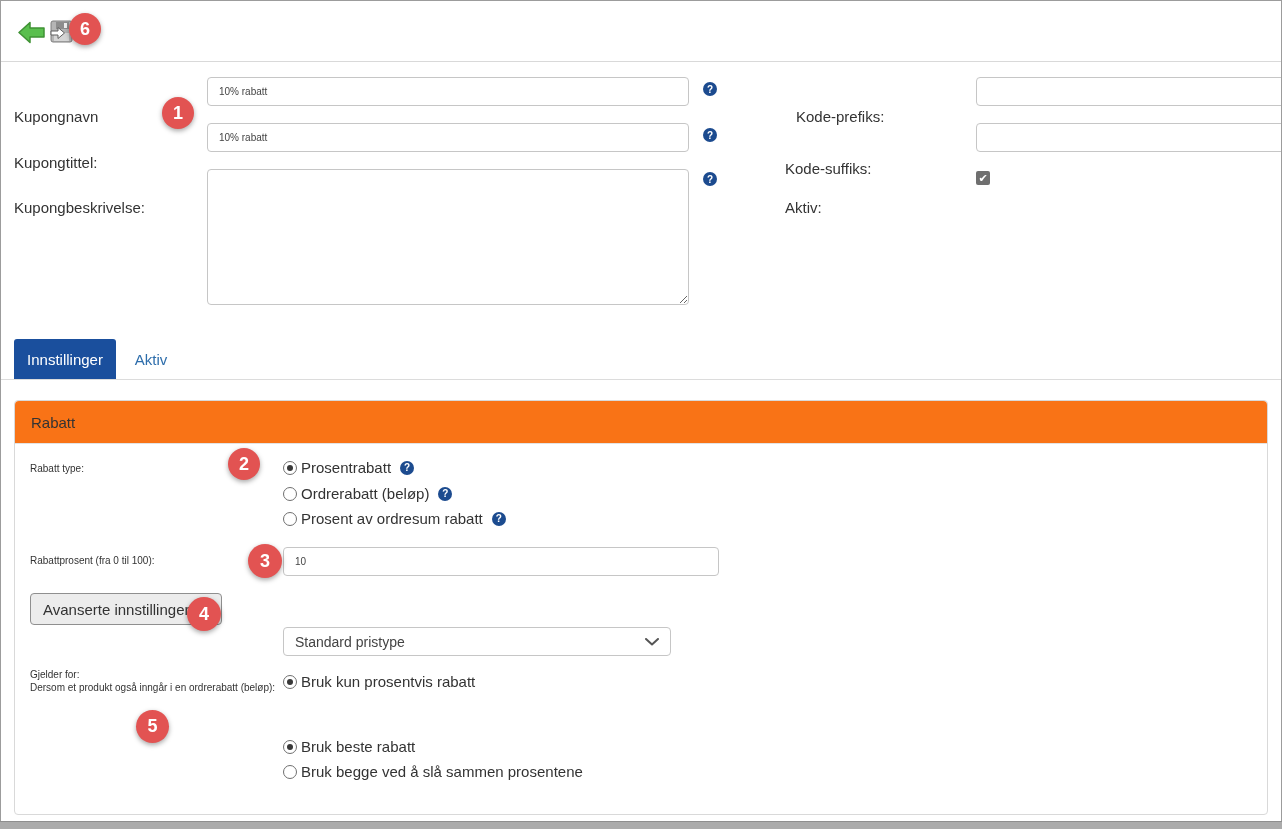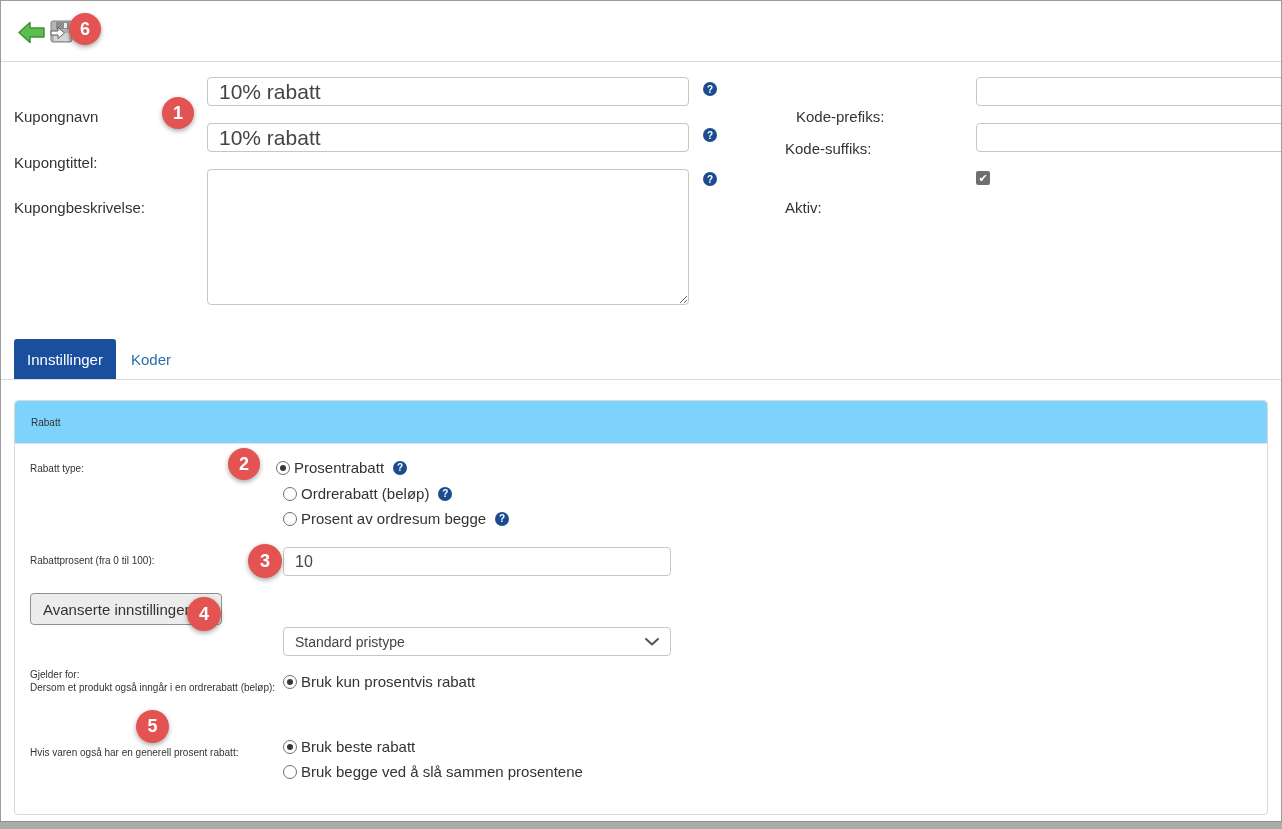--- a/index.html
+++ b/index.html
@@ -15,40 +15,40 @@
   .save-btn { position:absolute; left:48px; top:18px; width:24px; height:25px; cursor:pointer; }
 
   
   .badge { position:absolute; width:32px; height:32px; border-radius:50%; background:#e25352;
     color:#fff; font-size:18px; font-weight:bold; display:flex; align-items:center; justify-content:center;
     box-shadow:0 2px 5px rgba(0,0,0,.35); z-index:50; }
 
   
   .lbl { position:absolute; font-size:15px; color:#333; white-space:nowrap;margin-top:24px; }
   .txt-input { position:absolute; height:29px; border:1px solid #c6c6c6; border-radius:4px;
-    font-family:inherit; font-size:21px; color:#444; padding:0 11px; outline:none; background:#fff; }
+    font-family:inherit; font-size:10px; color:#444; padding:0 11px; outline:none; background:#fff; }
   .txt-area { position:absolute; border:1px solid #c6c6c6; border-radius:4px; font-family:inherit;
     font-size:15px; color:#444; padding:6px 11px; outline:none; resize:both; }
   .help { position:absolute; width:14px; height:14px; border-radius:50%; background:#1c4b8f; color:#fff;
     font-size:10px; font-weight:bold; display:flex; align-items:center; justify-content:center; cursor:pointer; }
   .checkbox { position:absolute; width:14px; height:14px; background:#6f6f6f; border-radius:2px;
     color:#fff; font-size:11px; line-height:14px; text-align:center; cursor:pointer; }
 
   
   .tab-strip-border { position:absolute; left:1px; right:1px; top:379px; border-bottom:1px solid #dcdcdc; }
   .tab { position:absolute; top:339px; height:41px; display:flex; align-items:center; justify-content:center;
     font-size:15px; cursor:pointer;text-align:center; }
   .tab.active { left:14px; width:102px; background:#1a4f9d; color:#fff; border-radius:3px 3px 0 0; }
   .tab.inactive { left:116px; width:70px; color:#2d6dab; background:transparent; }
 
   
   .panel { position:absolute; left:14px; top:400px; width:1254px; height:415px;
     border:1px solid #d9d9d9; border-radius:4px; background:#fff; }
-  .panel-header { height:43px; background:#7dd3fc; border-bottom:1px solid #e3e3e3;
-    border-radius:4px 4px 0 0; display:flex; align-items:center; padding-left:16px; font-size:10px; color:#333; }
+  .panel-header { height:43px; background:#f97316; border-bottom:1px solid #e3e3e3;
+    border-radius:4px 4px 0 0; display:flex; align-items:center; padding-left:16px; font-size:15px; color:#333; }
   .plbl { position:absolute; font-size:10px; color:#333; }
   .wrap { white-space:normal; }
 
   
   .radio-row { position:absolute; display:flex; align-items:center; font-size:15px; color:#333; cursor:pointer; }
   .radio { width:14px; height:14px; border:1px solid #6f6f6f; border-radius:50%; background:#fff;
     margin-right:4px; position:relative; flex:0 0 auto; }
   .radio.selected::after { content:""; position:absolute; left:3px; top:3px; width:6px; height:6px;
     border-radius:50%; background:#383838; }
   .radio-row .help { position:static; margin-left:9px; }
@@ -100,54 +100,54 @@
   <input class="txt-input" style="left: 207px; top: 123px; width: 482px;" value="10% rabatt">
   <div class="help" style="left:703px; top:128px;">?</div>
 
   <div class="lbl" style="left:14px; top:175px;">Kupongbeskrivelse:</div>
   <textarea class="txt-area" style="left: 207px; top: 169px; width: 482px; height: 136px;"></textarea>
   <div class="help" style="left:703px; top:172px;">?</div>
 
   <div class="lbl" style="left:796px; top:84px;">Kode-prefiks:</div>
   <input class="txt-input" style="left: 976px; top: 77px; width: 312px;" value="">
 
-  <div class="lbl" style="left:785px; top:116px;">Kode-suffiks:</div>
+  <div class="lbl" style="left:785px; top:136px;">Kode-suffiks:</div>
   <input class="txt-input" style="left: 976px; top: 123px; width: 312px;" value="">
 
   <div class="lbl" style="left:785px; top:175px;">Aktiv:</div>
   <div class="checkbox" style="left:976px; top:171px;">✔</div>
 
   <div class="tab active">Innstillinger</div>
-  <div class="tab inactive">Koder</div>
+  <div class="tab inactive">Aktiv</div>
   <div class="tab-strip-border"></div>
 
   <div class="panel">
     <div class="panel-header">Rabatt</div>
   </div>
 
   <div class="plbl" style="left:30px; top:463px;">Rabatt type:</div>
 
-  <div class="radio-row" style="left:276px; top:459px;">
+  <div class="radio-row" style="left:283px; top:459px;">
     <span class="radio selected"></span>
     <span>Prosentrabatt</span>
     <span class="help">?</span>
   </div>
   <div class="radio-row" style="left:283px; top:485px;">
     <span class="radio"></span>
     <span>Ordrerabatt (beløp)</span>
     <span class="help">?</span>
   </div>
   <div class="radio-row" style="left:283px; top:510px;">
     <span class="radio"></span>
-    <span>Prosent av ordresum begge</span>
+    <span>Prosent av ordresum rabatt</span>
     <span class="help">?</span>
   </div>
 
   <div class="plbl" style="left:30px; top:555px;">Rabattprosent (fra 0 til 100):</div>
-  <input class="txt-input" style="left: 283px; top: 547px; width: 388px; font-size: 16px;" value="10">
+  <input class="txt-input" style="left: 283px; top: 547px; width: 436px; font-size: 10px;" value="10">
 
   <div class="adv-btn">
     <span>Avanserte innstillinger</span>
     <svg class="chev" width="13" height="8" viewBox="0 0 13 8">
       <polyline points="1,1 6.5,6.5 12,1" fill="none" stroke="#333" stroke-width="2" stroke-linecap="round" stroke-linejoin="round"></polyline>
     </svg>
   </div>
 
   <div class="plbl" style="left:30px; top:633px;margin-top:36px;">Gjelder for:</div>
   <div class="select">
@@ -156,21 +156,20 @@
       <polyline points="1,1 7,6.5 13,1" fill="none" stroke="#555" stroke-width="2" stroke-linecap="round" stroke-linejoin="round"></polyline>
     </svg>
   </div>
 
   <div class="plbl wrap" style="left:30px; top:677px; width:252px; line-height:22px;">Dersom et produkt også inngår i en ordrerabatt (beløp):</div>
   <div class="radio-row" style="left:283px; top:673px;">
     <span class="radio selected"></span>
     <span>Bruk kun prosentvis rabatt</span>
   </div>
 
-  <div class="plbl wrap" style="left:30px; top:742px; width:262px; line-height:22px;">Hvis varen også har en generell prosent rabatt:</div>
   <div class="radio-row" style="left:283px; top:738px;">
     <span class="radio selected"></span>
     <span>Bruk beste rabatt</span>
   </div>
   <div class="radio-row" style="left:283px; top:763px;">
     <span class="radio"></span>
     <span>Bruk begge ved å slå sammen prosentene</span>
   </div>
 
   <div class="bottom-band"></div>

